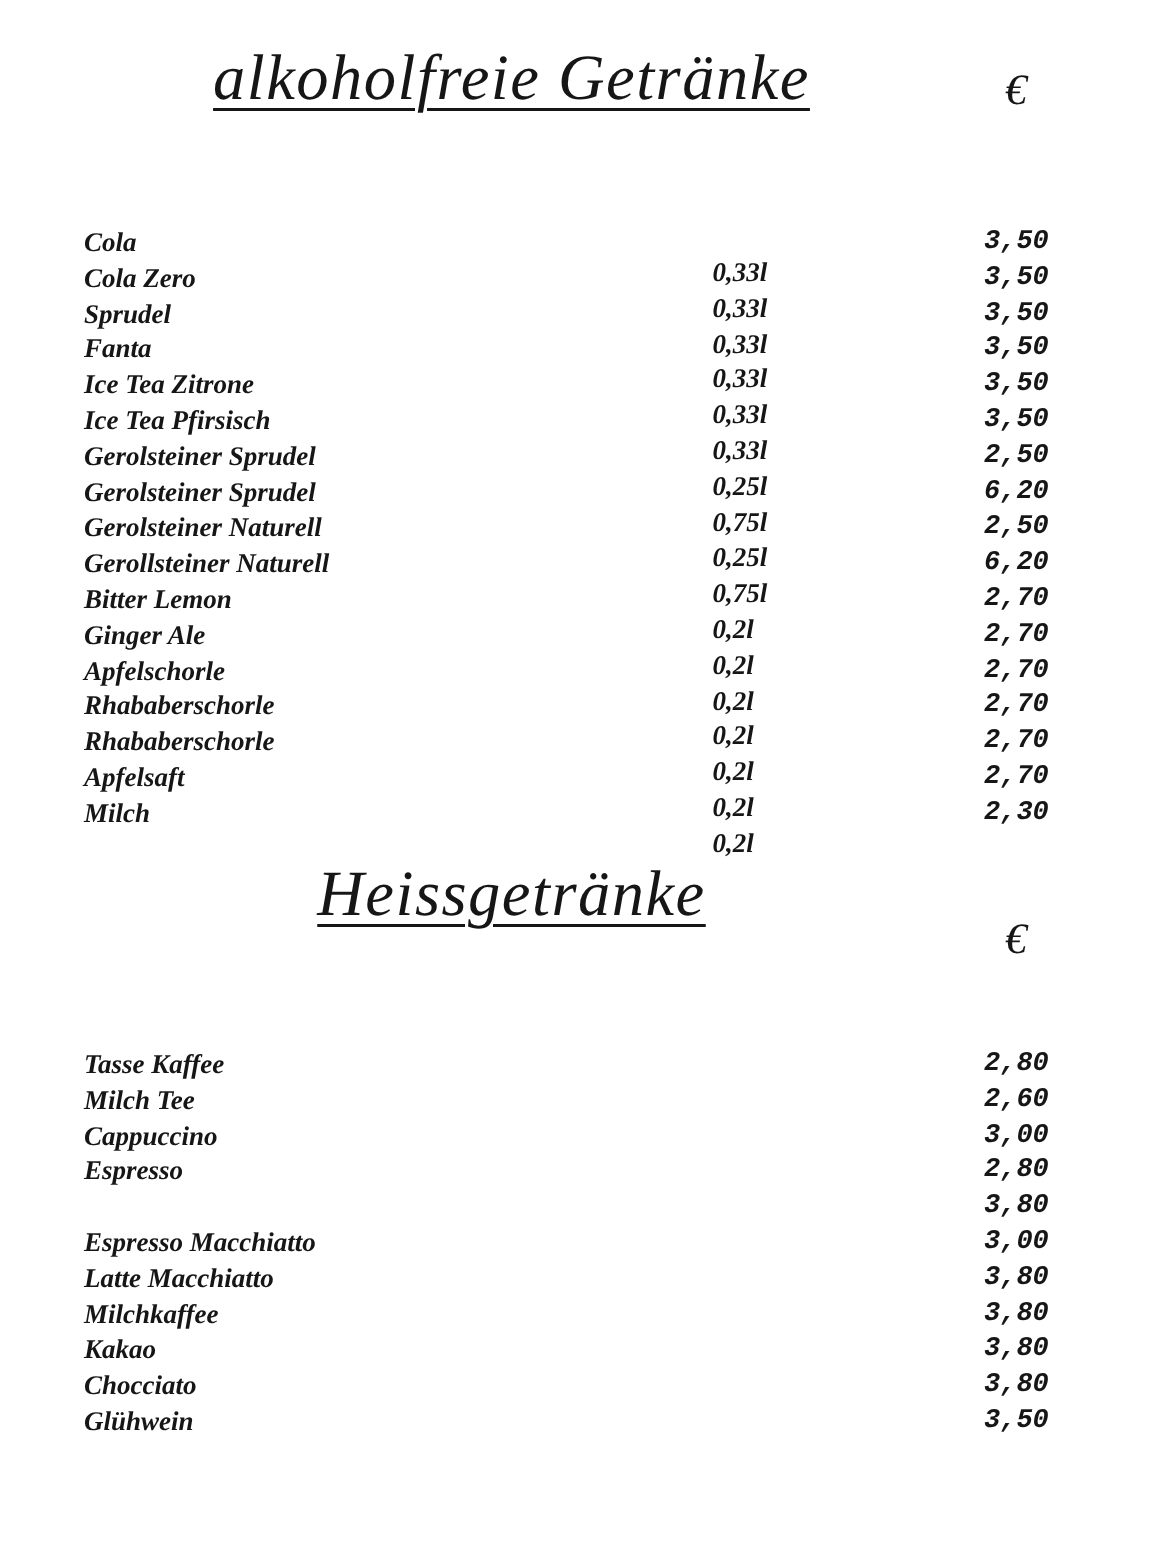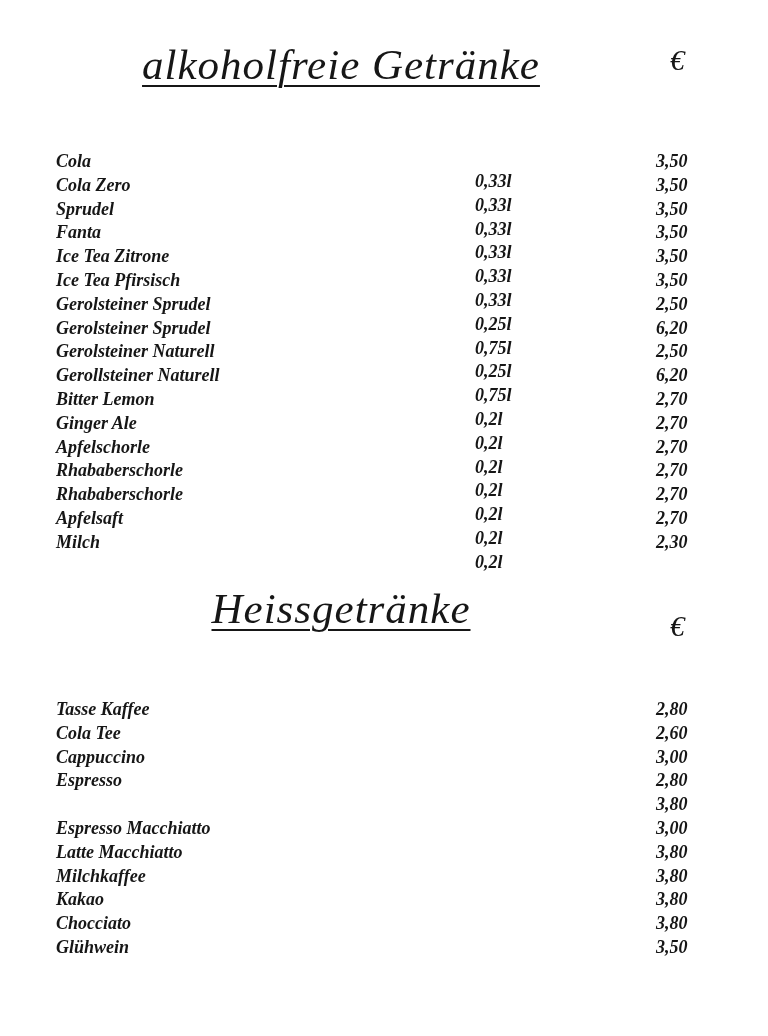--- a/index.html
+++ b/index.html
@@ -19,21 +19,21 @@
   .section-header {
     position: absolute;
     left: 0;
     width: 682px;
     text-align: center;
   }
   .section-1 .section-header { top: 24px; }
   .section-2 .section-header { top: 568px; }
   .section-title {
     display: inline-block;
-    margin: 16px;
+    margin: 4px;
     font-size: 43px;
     line-height: 50px;
     font-weight: normal;
     font-style: italic;
     letter-spacing: 1px;
     text-decoration: underline;
     text-decoration-thickness: 2px;
     text-underline-offset: 6px;
   }
   .currency {
@@ -60,21 +60,21 @@
     position: absolute;
     top: 0;
     font-weight: bold;
     font-style: italic;
     font-size: 18px;
     line-height: 23.8px;
     white-space: nowrap;
   }
   .item-name  { left: 56px; }
   .item-size  { left: 475px; margin-top: 20px; }
-  .item-price { left: 656px; }
+  .item-price { left: 656px; font-family: Liberation Mono, monospace; }
 </style>
 </head>
 <body>
 
 <div class="page">
 
   <section class="menu-section section-1">
     <div class="section-header">
       <h1 class="section-title">alkoholfreie Getränke</h1>
     </div>
@@ -190,21 +190,21 @@
     </div>
     <span class="currency">€</span>
     <div class="menu-items">
   <div class="menu-row">
     <span class="item-name">Tasse Kaffee</span>
     <span class="item-size"></span>
     <span class="item-price">2,80</span>
   </div>
 
   <div class="menu-row">
-    <span class="item-name">Cola Tee</span>
+    <span class="item-name">Milch Tee</span>
     <span class="item-size"></span>
     <span class="item-price">2,60</span>
   </div>
 
   <div class="menu-row">
     <span class="item-name">Cappuccino</span>
     <span class="item-size"></span>
     <span class="item-price">3,00</span>
   </div>
 

